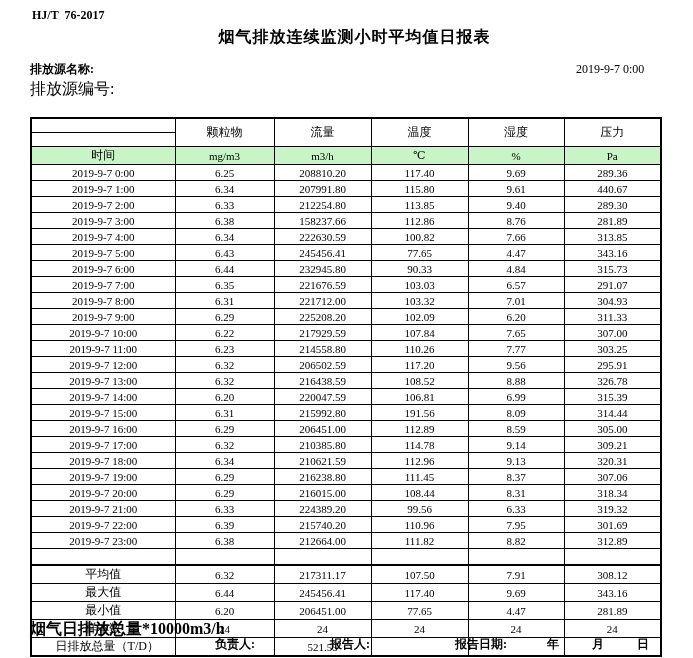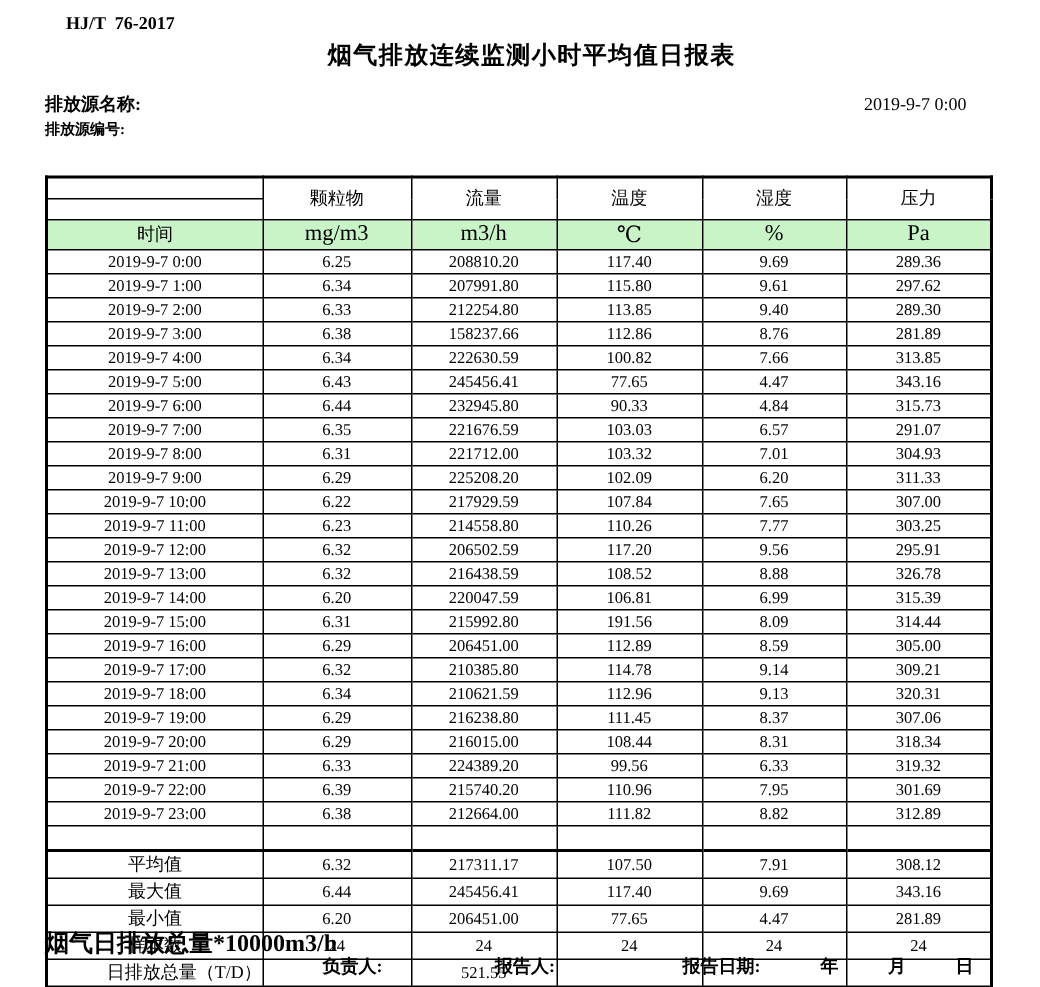--- a/index.html
+++ b/index.html
@@ -2,24 +2,24 @@
 <html><head>
 <meta charset="utf-8">
 <style>
   html,body{margin:0;padding:0;}
   body{
     width:693px;height:658px;position:relative;background:#ffffff;
     font-family:"Liberation Serif","DejaVu Serif",serif;
     color:#000;overflow:hidden;
   }
   .abs{position:absolute;}
-  .standard-no{left:44px;top:8px;font-size:12px;font-weight:bold;white-space:pre;}
+  .standard-no{left:32px;top:8px;font-size:12px;font-weight:bold;white-space:pre;}
   .doc-title{left:0;right:0;top:27px;text-align:center;font-size:16px;font-weight:bold;letter-spacing:1px;padding-left:16px;}
   .src-name{left:30px;top:61px;font-size:12px;font-weight:bold;}
-  .src-id{left:30px;top:79px;font-size:10px;font-weight:bold;text-align:center;}
+  .src-id{left:30px;top:79px;font-size:16px;font-weight:normal;text-align:center;}
   .doc-date{left:576px;top:62px;font-size:12px;}
 
   table.report{
     position:absolute;left:30px;top:117px;
     border-collapse:collapse;table-layout:fixed;width:630px;
     border:2px solid #000;
     padding-left:46px;
   }
   table.report td{
     border:1px solid #000;text-align:center;vertical-align:middle;
@@ -28,27 +28,27 @@
   col.c-time{width:144px;}
   col.c-pm{width:99px;}
   col.c-flow{width:97px;}
   col.c-temp{width:97px;}
   col.c-hum{width:96px;}
   col.c-pres{width:97px;}
 
   tr.h-split td{height:13px;font-size:12px;}
   tr.h-split td.param{height:auto;}
   td.param{font-size:12px;}
-  tr.unit-row td{height:16px;font-size:15px;background:var(--green,#c8f4c8);}
+  tr.unit-row td{height:16px;font-size:11px;background:var(--green,#c8f4c8);}
   tr.unit-row td.time-head{font-size:12px;}
   tbody.hours td{height:15px;font-size:11px;}
   tr.spacer td{height:15px;border-bottom:2px solid #000;}
   tbody.summary td{height:14px;font-size:11px;}
   tbody.summary td.lbl{font-size:12px;margin-top:37px;}
-  tbody.summary tr.align-left td.lbl{text-align:right;padding-left:8px;}
+  tbody.summary tr.align-left td.lbl{text-align:center;padding-left:8px;}
 
   .foot-note{left:30px;top:619px;font-size:16px;font-weight:bold;}
   .foot-line span{position:absolute;top:636px;font-size:12px;font-weight:bold;white-space:nowrap;}
   .fl-unit{left:30px;margin-top:24px;}
   .fl-resp{left:215px;}
   .fl-reporter{left:330px;}
   .fl-date{left:455px;}
   .fl-year{left:547px;}
   .fl-month{left:592px;}
   .fl-day{left:637px;}
@@ -100,21 +100,21 @@
         <td>117.40</td>
         <td>9.69</td>
         <td>289.36</td>
       </tr>
       <tr>
         <td>2019-9-7 1:00</td>
         <td>6.34</td>
         <td>207991.80</td>
         <td>115.80</td>
         <td>9.61</td>
-        <td>297.62</td>
+        <td>440.67</td>
       </tr>
       <tr>
         <td>2019-9-7 2:00</td>
         <td>6.33</td>
         <td>212254.80</td>
         <td>113.85</td>
         <td>9.40</td>
         <td>289.30</td>
       </tr>
       <tr>

